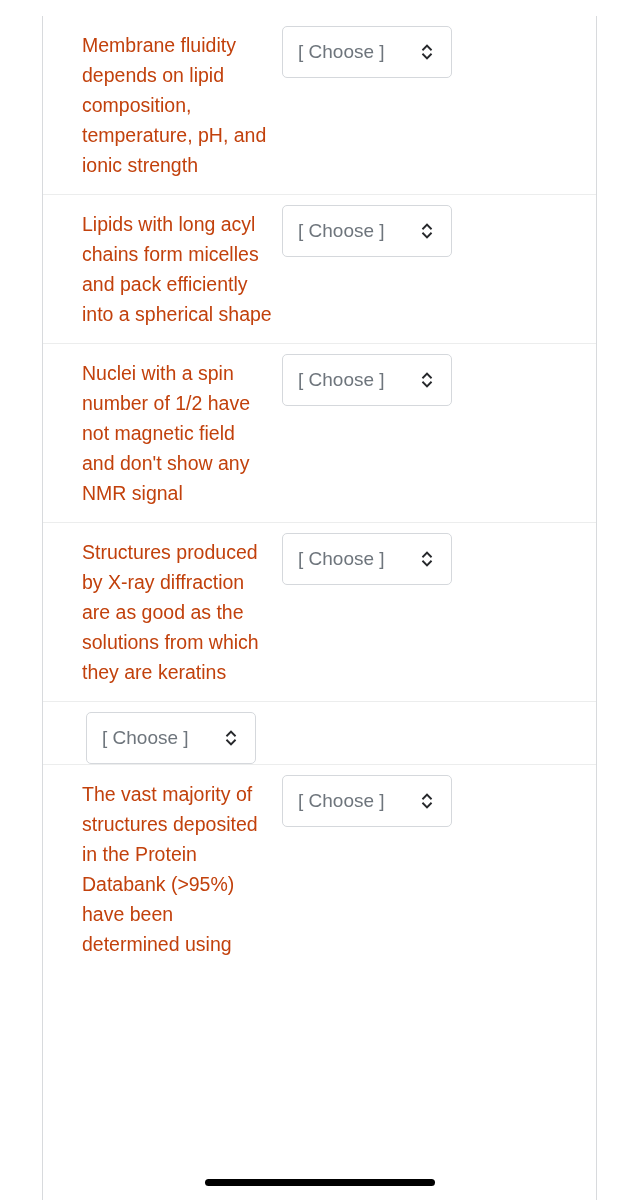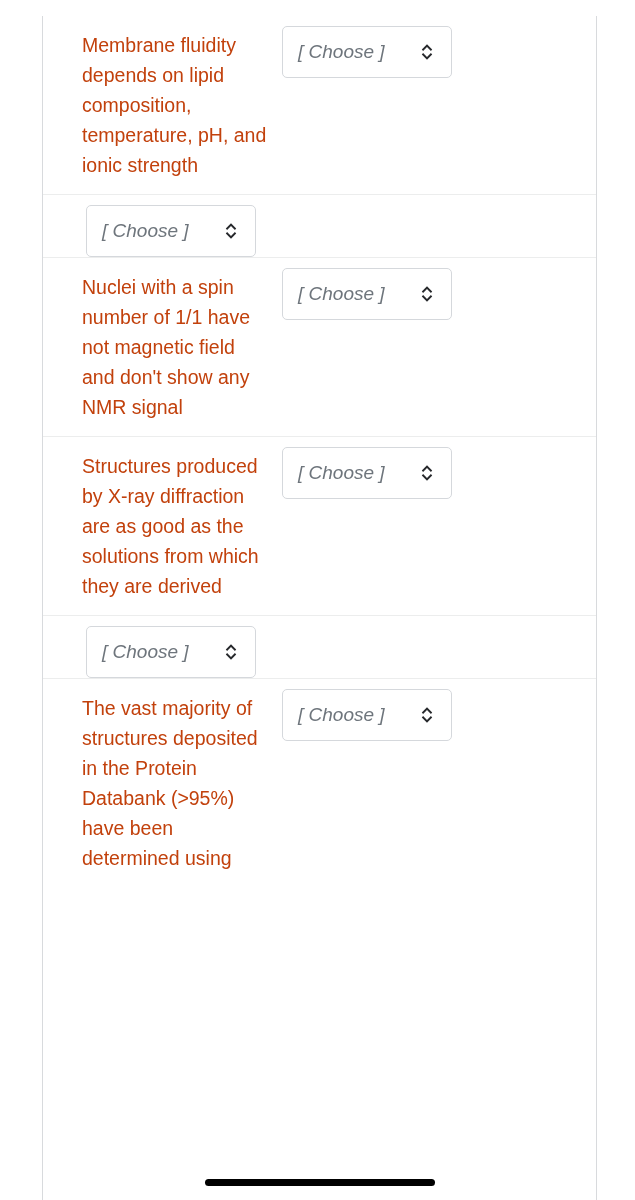--- a/index.html
+++ b/index.html
@@ -56,21 +56,20 @@
     padding-bottom: 14px;
     padding-right: 6px;
     box-sizing: border-box;
     -webkit-font-smoothing: antialiased;
   }
 
   .answer-cell {
     flex: 1 1 auto;
     padding-top: 10px;
     padding-left: 4px;
-    font-style: italic;
   }
 
   .choose-select {
     position: relative;
     width: 170px;
     height: 52px;
     border: 1px solid #d5d8dc;
     border-radius: 5px;
     background: #ffffff;
     box-sizing: border-box;
@@ -118,42 +117,43 @@
         <div class="answer-cell">
           <div class="choose-select">
             <span class="choose-label">[ Choose ]</span>
             <svg class="chevron-icon" viewBox="0 0 14 20">
               <path d="M7 2.2 L12.2 7.6 L10.9 8.9 L7 4.9 L3.1 8.9 L1.8 7.6 Z M7 17.8 L1.8 12.4 L3.1 11.1 L7 15.1 L10.9 11.1 L12.2 12.4 Z" fill="#26282b"></path>
             </svg>
           </div>
         </div>
       </div>
       <div class="question-row">
+        <div class="question-text">Lipids with long acyl chains form micelles and pack efficiently into a spherical shape</div>
         <div class="answer-cell">
           <div class="choose-select">
             <span class="choose-label">[ Choose ]</span>
             <svg class="chevron-icon" viewBox="0 0 14 20">
               <path d="M7 2.2 L12.2 7.6 L10.9 8.9 L7 4.9 L3.1 8.9 L1.8 7.6 Z M7 17.8 L1.8 12.4 L3.1 11.1 L7 15.1 L10.9 11.1 L12.2 12.4 Z" fill="#26282b"></path>
             </svg>
           </div>
         </div>
       </div>
       <div class="question-row">
-        <div class="question-text">Nuclei with a spin number of 1/1 have not magnetic field and don't show any NMR signal</div>
+        <div class="question-text">Nuclei with a spin number of 1/2 have not magnetic field and don't show any NMR signal</div>
         <div class="answer-cell">
           <div class="choose-select">
             <span class="choose-label">[ Choose ]</span>
             <svg class="chevron-icon" viewBox="0 0 14 20">
               <path d="M7 2.2 L12.2 7.6 L10.9 8.9 L7 4.9 L3.1 8.9 L1.8 7.6 Z M7 17.8 L1.8 12.4 L3.1 11.1 L7 15.1 L10.9 11.1 L12.2 12.4 Z" fill="#26282b"></path>
             </svg>
           </div>
         </div>
       </div>
       <div class="question-row">
-        <div class="question-text">Structures produced by X-ray diffraction are as good as the solutions from which they are derived</div>
+        <div class="question-text">Structures produced by X-ray diffraction are as good as the solutions from which they are keratins</div>
         <div class="answer-cell">
           <div class="choose-select">
             <span class="choose-label">[ Choose ]</span>
             <svg class="chevron-icon" viewBox="0 0 14 20">
               <path d="M7 2.2 L12.2 7.6 L10.9 8.9 L7 4.9 L3.1 8.9 L1.8 7.6 Z M7 17.8 L1.8 12.4 L3.1 11.1 L7 15.1 L10.9 11.1 L12.2 12.4 Z" fill="#26282b"></path>
             </svg>
           </div>
         </div>
       </div>
       <div class="question-row">

